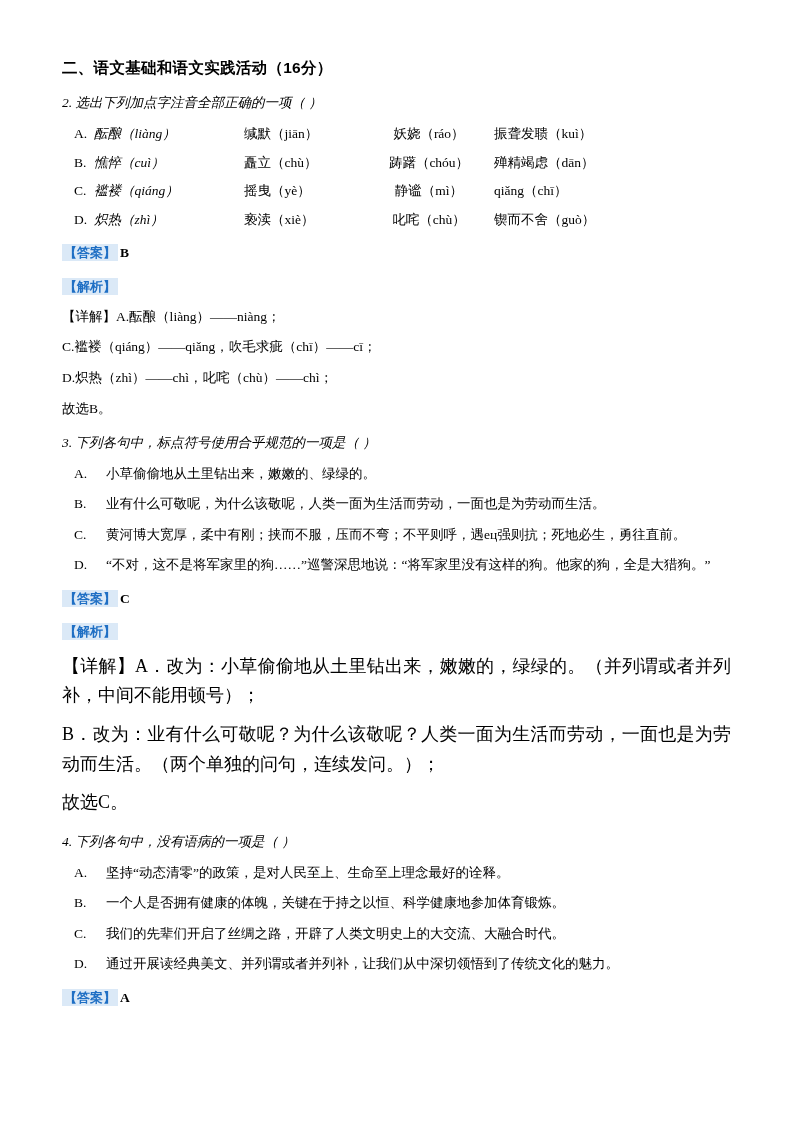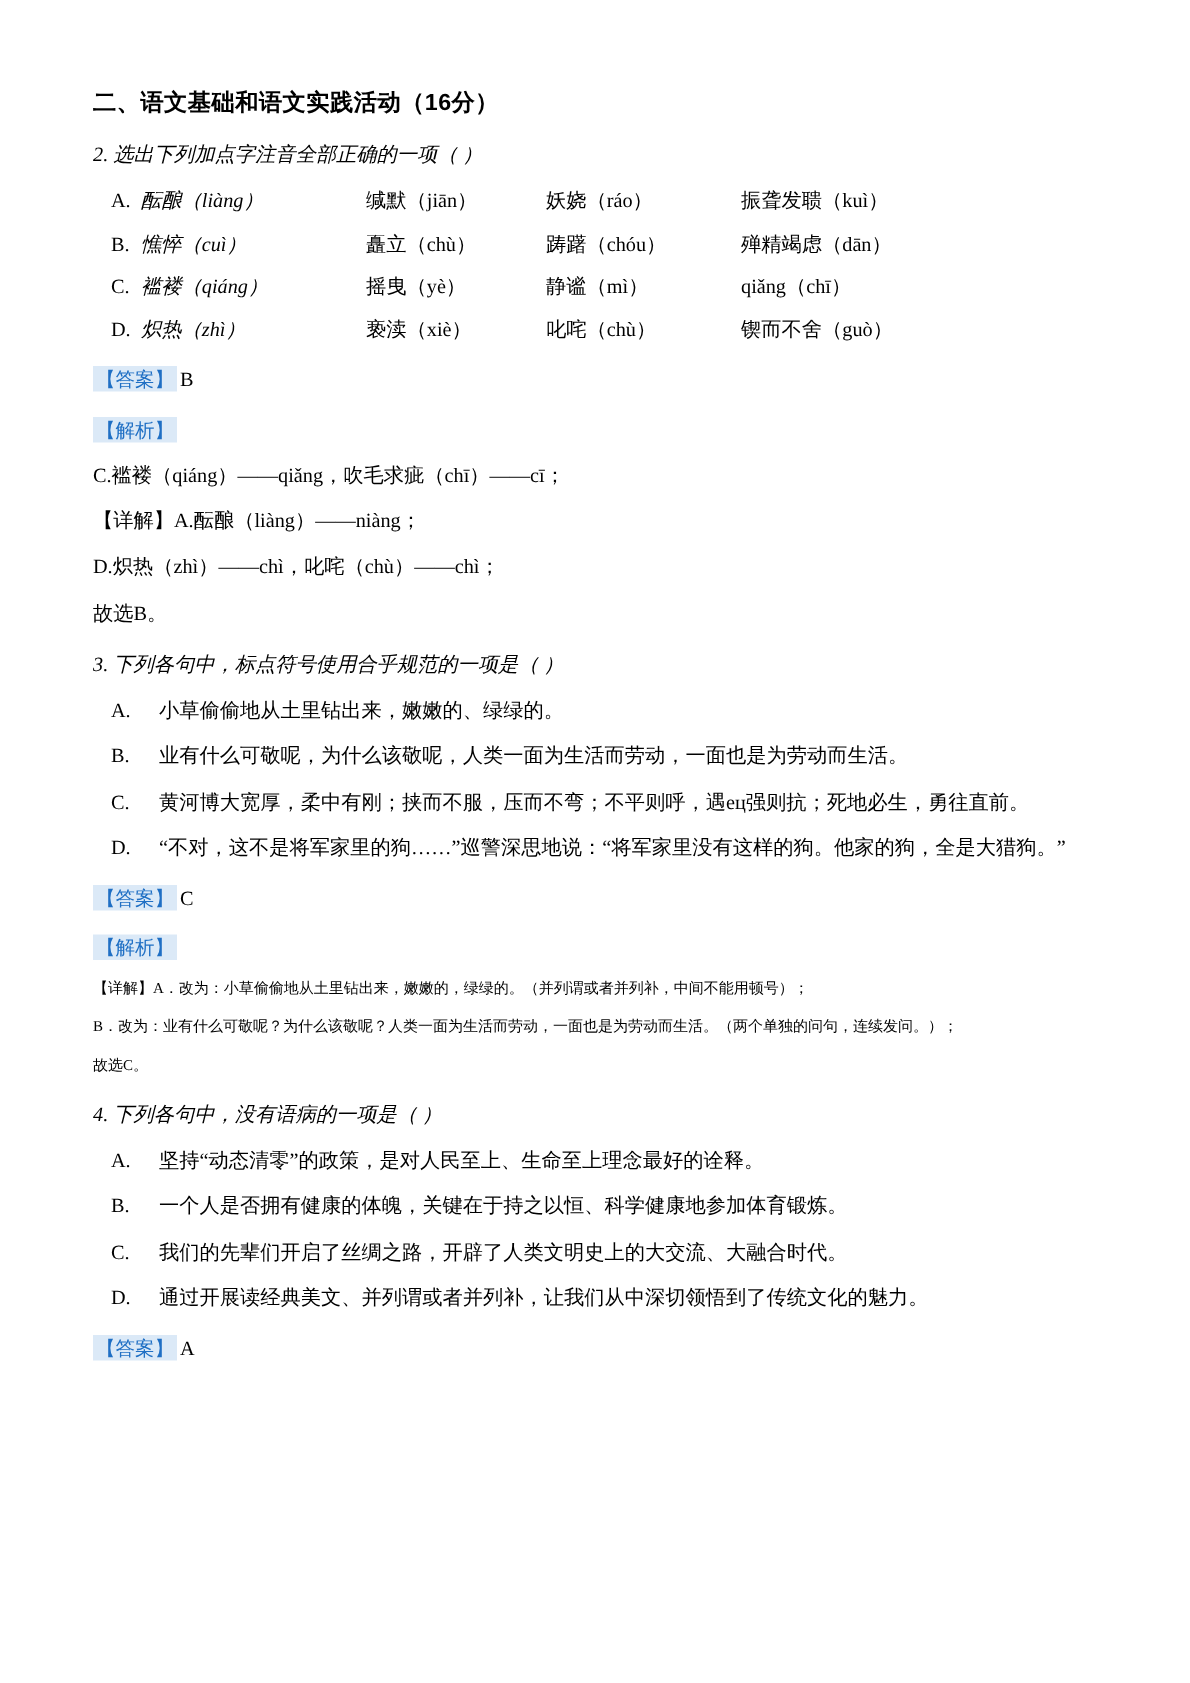--- a/index.html
+++ b/index.html
@@ -48,53 +48,54 @@
   }
   .opt-cols {
     display: flex;
     flex: 1 1 auto;
   }
   .opt-cell {
     flex: 0 0 auto;
   }
   .opt-cell.c1 { width: 150px; font-style: italic; }
   .opt-cell.c2 { width: 120px; }
-  .opt-cell.c3 { width: 130px; }
+  .opt-cell.c3 { width: 130px; text-align: center; }
   .opt-cell.c4 { width: auto; }
   .opt-full {
     padding-left: 12px;
     font-size: 13.5px;
     line-height: 1.65;
     margin: 0 0 8px 0;
     display: flex;
   }
   .opt-full .opt-text { flex: 1 1 auto; margin-left: 12px; }
   .tagline {
     margin: 13px 0 9px 0;
     font-size: 13.5px;
     line-height: 1.5;
+    font-weight: bold;
   }
   .tag {
     color: #1f6fc4;
     background: #dbe9f7;
     padding: 1px 2px;
     font-size: 13px;
   }
   .ans-val {
     color: #000;
     font-size: 13.5px;
     padding-left: 2px;
   }
   .exp-line {
     font-size: 13.5px;
     line-height: 1.6;
     margin: 0 0 9px 0;
   }
   .exp-indent {
-    font-size: 10px;
+    font-size: 18px;
     line-height: 1.65;
     margin: 0 0 9px 0;
   }
   .para-just {
     text-align: justify;
     text-justify: inter-ideograph;
   }
 </style>
 </head>
 <body>
@@ -146,22 +147,22 @@
   </div>
 
   <div class="tagline">
     <span class="tag">【答案】</span><span class="ans-val">B</span>
   </div>
 
   <div class="tagline">
     <span class="tag">【解析】</span>
   </div>
 
+  <div class="exp-line">【详解】A.酝酿（liàng）——niàng；</div>
   <div class="exp-line">C.褴褛（qiáng）——qiǎng，吹毛求疵（chī）——cī；</div>
-  <div class="exp-line">【详解】A.酝酿（liàng）——niàng；</div>
   <div class="exp-line">D.炽热（zhì）——chì，叱咤（chù）——chì；</div>
   <div class="exp-line">故选B。</div>
 
   <div class="q-stem" style="margin-top:14px">3. 下列各句中，标点符号使用合乎规范的一项是（      ）</div>
 
   <div class="opt-full">
     <span class="opt-label">A.</span>
     <span class="opt-text">小草偷偷地从土里钻出来，嫩嫩的、绿绿的。</span>
   </div>
   <div class="opt-full">

